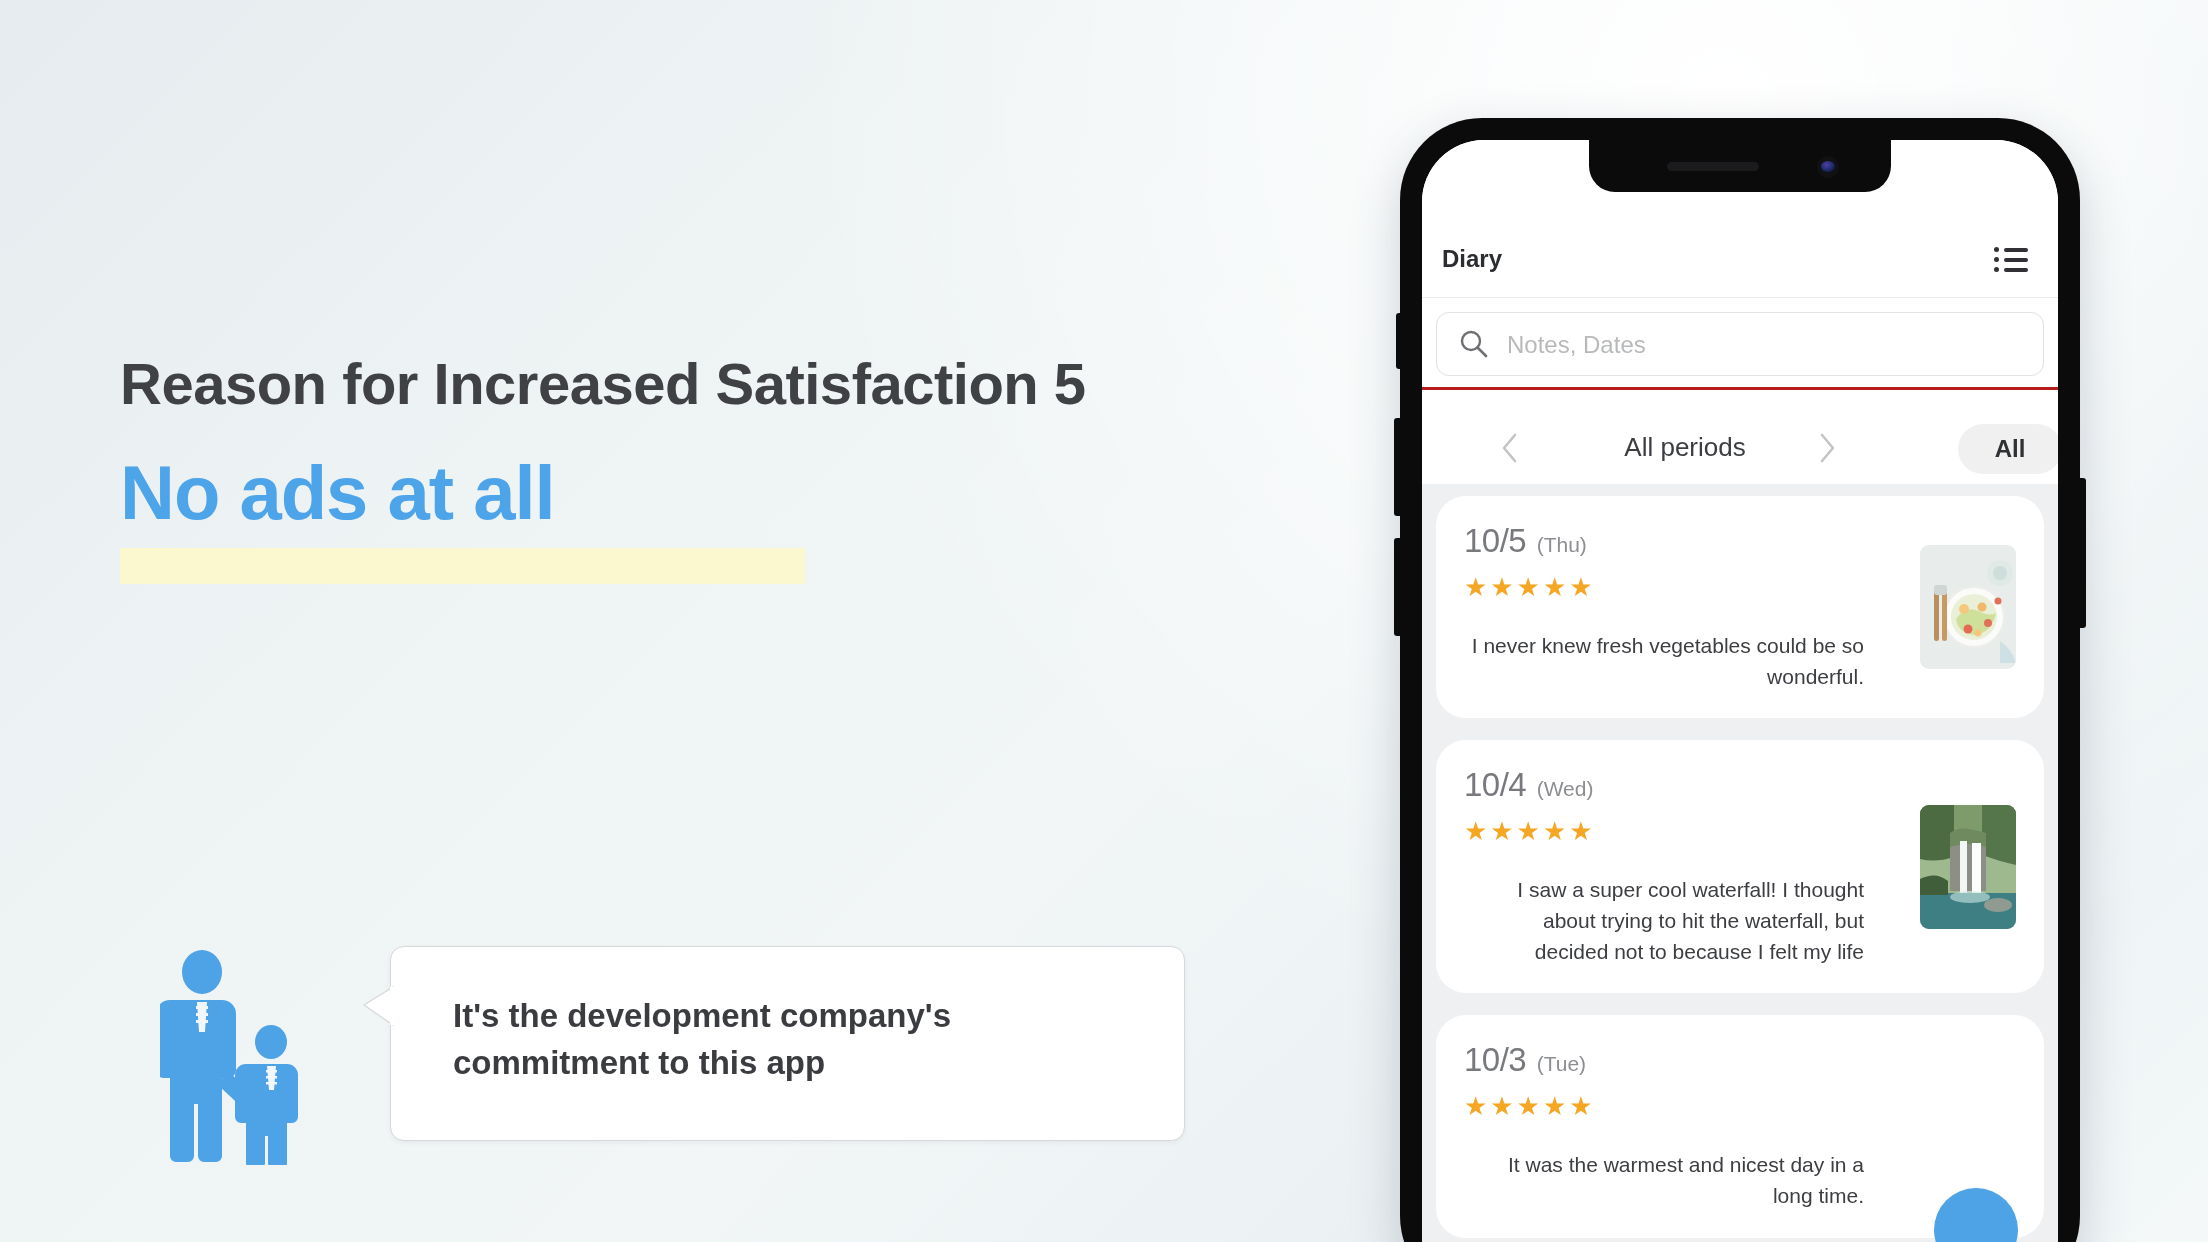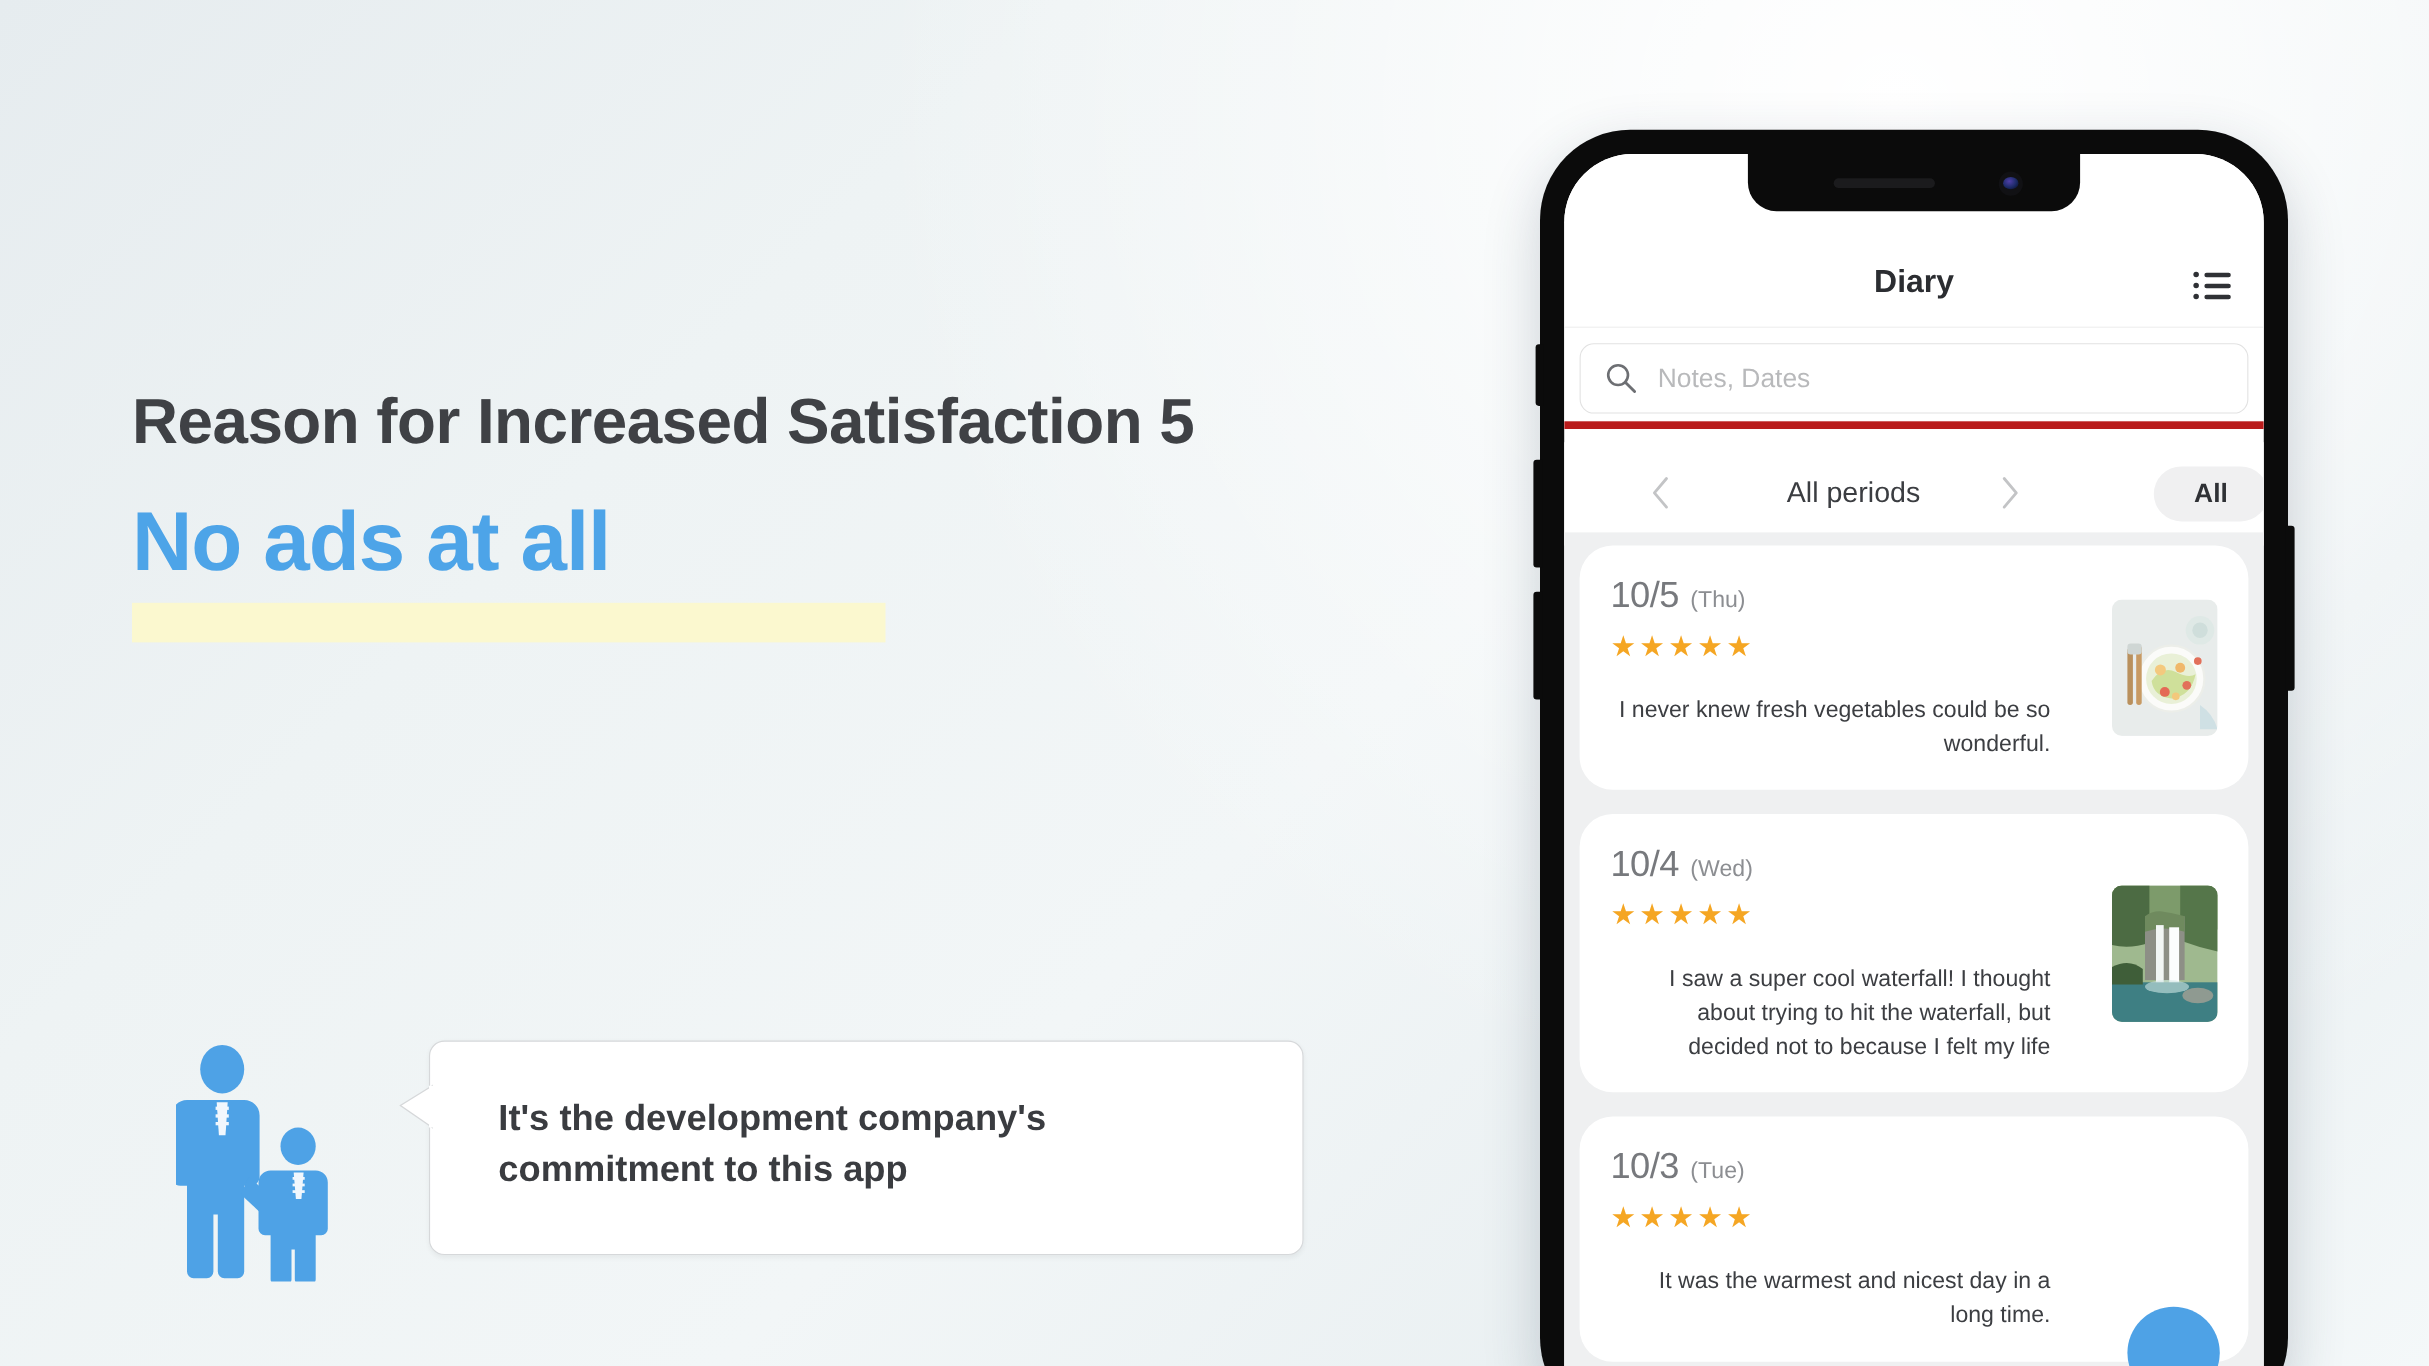--- a/index.html
+++ b/index.html
@@ -90,34 +90,34 @@
     background:radial-gradient(ellipse at 40% 35%, #4f3fa8 0%, #1b2a66 55%, #050715 100%);
     border-radius:50%;
   }
 
   
   .app-header{
     position:absolute; left:0; top:0; right:0; height:158px;
     background:#fff; border-bottom:1px solid #ececec;
   }
   .app-title{
-    position:absolute; left:0; right:0; bottom:24px; text-align:center;
-    font-size:29px; font-weight:700; color:#2b2d31;
+    position:absolute; left:0; right:0; bottom:24px; 
+    font-size:24px; font-weight:700; color:#2b2d31;padding-left:20px;
   }
   .list-icon{
     position:absolute; right:30px; bottom:24px; width:34px; height:26px;
   }
   .li-row{ position:absolute; left:0; width:100%; height:5px; }
   .li-dot{ position:absolute; left:0; top:0; width:5px; height:5px; border-radius:50%; background:#2f3135; }
   .li-line{ position:absolute; left:10px; top:0.5px; width:24px; height:4px; border-radius:2px; background:#2f3135; }
 
   
   .search-zone{
     position:absolute; left:0; top:158px; right:0; height:92px;
-    background:#fff; border-bottom:7px solid #b91c1c;
+    background:#fff; border-bottom:3px solid #b91c1c;
   }
   .search-box{
     position:absolute; left:14px; top:14px; right:14px; height:64px;
     border:1px solid #e2e2e2; border-radius:13px; background:#fff;
   }
   .search-icon{ position:absolute; left:22px; top:16px; width:30px; height:30px; }
   .search-ph{
     position:absolute; left:70px; top:0; height:64px; line-height:64px;
     font-size:24px; color:#b8b9bb;
   }

